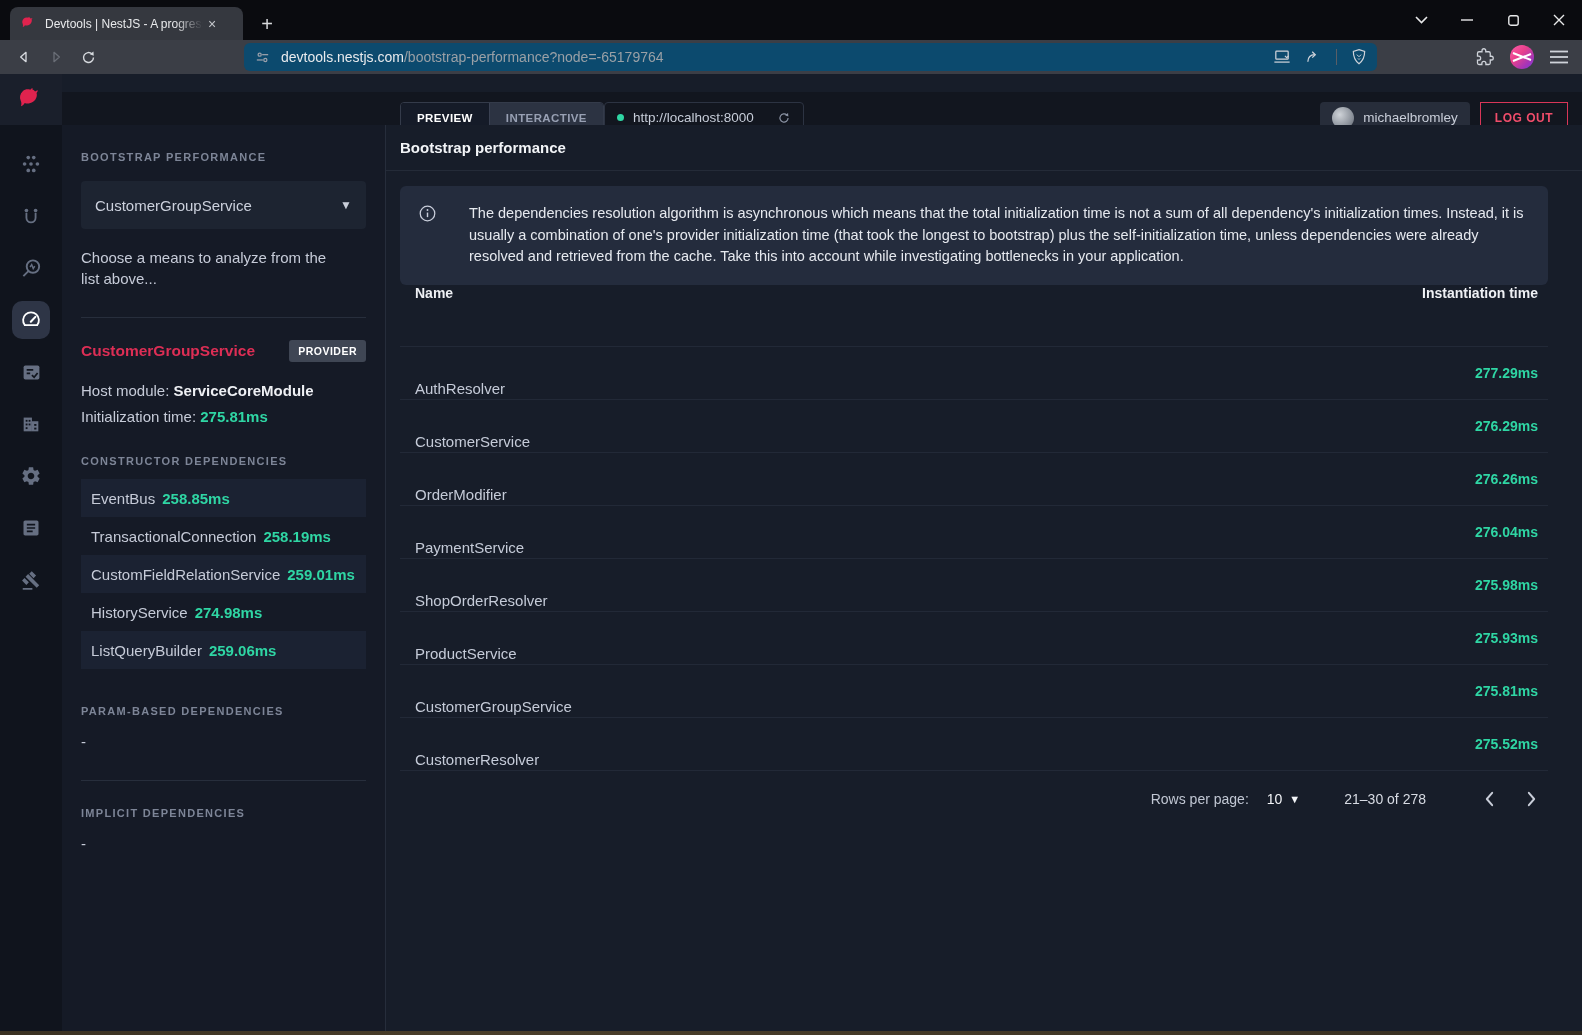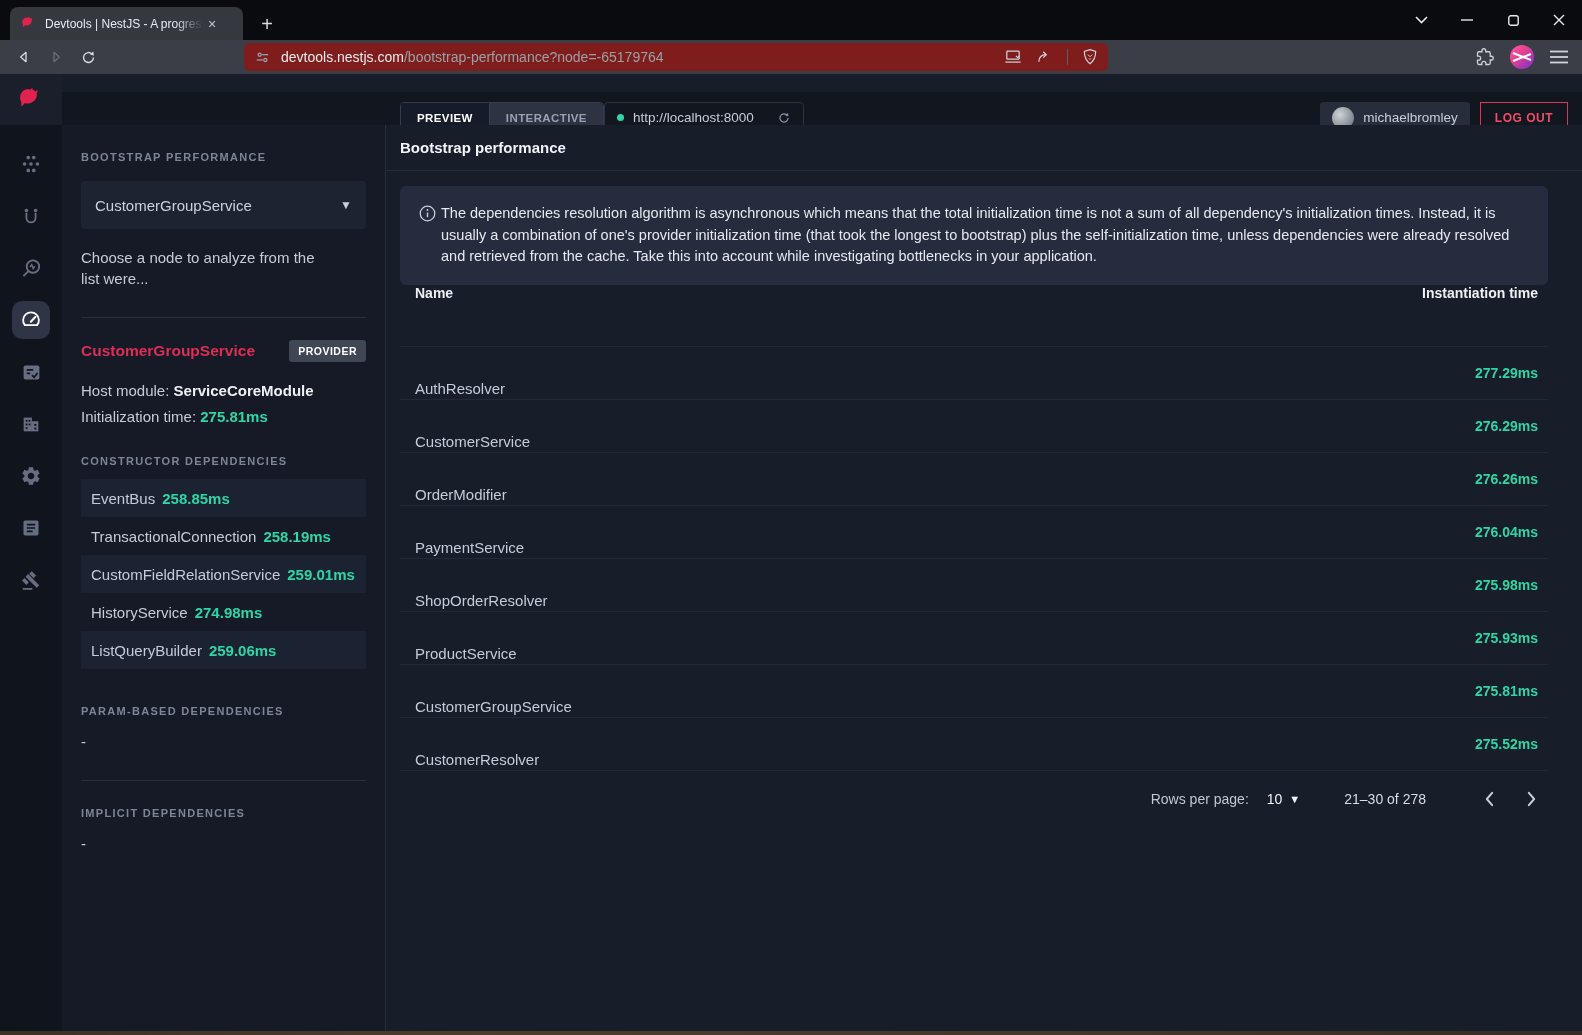--- a/index.html
+++ b/index.html
@@ -17,21 +17,21 @@
   .tab-close { width:18px; height:18px; border-radius:50%; display:flex; align-items:center; justify-content:center;
                color:#c3c6cb; font-size:14px; line-height:1; }
   .new-tab { position:absolute; left:255px; top:12px; width:24px; height:24px; color:#d8dadd; font-size:20px;
              display:flex; align-items:center; justify-content:center; }
   .win-controls { position:absolute; right:0; top:0; height:40px; display:flex; }
   .win-btn { width:46px; height:40px; display:flex; align-items:center; justify-content:center; color:#e8e9ea; }
 
   .toolbar { position:absolute; left:0; top:40px; width:1582px; height:34px; background:#3b3e46;
              display:flex; align-items:center; }
   .nav-btn { width:32px; height:28px; display:flex; align-items:center; justify-content:center; }
-  .address-bar { margin-left:140px; width:864px; height:28px; background:#7f1d1d; border-radius:6px;
+  .address-bar { margin-left:140px; width:1133px; height:28px; background:#0c4a6e; border-radius:6px;
                  display:flex; align-items:center; padding:0 10px; }
   .addr-text { font-size:14px; margin-left:10px; white-space:nowrap; overflow:hidden; flex:1; }
   .addr-host { color:#e8eaed; }
   .addr-path { color:#9aa0a6; }
   .addr-icons { display:flex; align-items:center; gap:14px; margin-left:10px; }
   .addr-sep { width:1px; height:16px; background:#5a5e66; }
   .toolbar-right { display:flex; align-items:center; gap:16px; margin-left:auto; margin-right:14px; }
   .avatar-profile { width:24px; height:24px; border-radius:50%;
         background:linear-gradient(135deg,#ff5ca8 0%,#e8418c 40%,#a435b8 75%,#7d3ae0 100%); position:relative; overflow:hidden; }
   .avatar-profile svg { position:absolute; inset:0; }
@@ -86,21 +86,21 @@
   .dep-row:nth-child(odd) { background:#1b2232; }
   .dep-time { margin-left:7px; color:#2fd6a4; font-weight:bold; }
   .dash { margin-top:16px; color:#c6cbd8; font-size:15px; }
 
   
   .content { position:absolute; left:386px; top:125px; width:1196px; height:906px; background:#171d29; }
   .main-title-bar { height:46px; display:flex; align-items:center; padding-left:14px; border-bottom:1px solid #242b38; }
   .main-title { color:#f2f4f7; font-size:15px; font-weight:bold; }
   .main-inner { margin:0 34px 0 14px; }
   .info-box { margin-top:15px; background:#242c3d; border-radius:6px; display:flex; align-items:flex-start;
-              padding:17px 20px 17px 18px; gap:4px; }
+              padding:17px 20px 17px 18px; gap:32px; }
   .info-icon { flex:0 0 auto; margin-top:1px; }
   .info-text { color:#e6e9ef; font-size:14.5px; line-height:21.5px; }
   .t-head { height:62px; display:flex; align-items:flex-start; justify-content:space-between; padding:0 10px 0 15px;
             border-bottom:1px solid #222937; color:#eef0f4; font-size:14px; font-weight:bold; }
   .t-row { height:53px; display:flex; align-items:center; justify-content:space-between; padding:0 10px 0 15px;
            border-bottom:1px solid #222937; }
   .t-name { color:#c5cbd8; font-size:15px;margin-top:31px; }
   .t-time { color:#2fd6a4; font-size:14px; font-weight:bold; }
   .pagination { height:56px; display:flex; align-items:center; justify-content:flex-end; color:#c1c7d3; font-size:14px; }
   .rpp-label { margin-right:18px; }
@@ -342,21 +342,21 @@
   </span>
     </div>
 </div>
 
 <div class="panel">
   <div class="side-label lbl-1">BOOTSTRAP PERFORMANCE</div>
   <div class="node-select">
     <span>CustomerGroupService</span>
     <span class="caret">▼</span>
   </div>
-  <div class="helper">Choose a node to analyze from the list were...</div>
+  <div class="helper">Choose a means to analyze from the list above...</div>
   <div class="hr"></div>
   <div class="node-title-row">
     <span class="node-title">CustomerGroupService</span>
     <span class="provider-badge">PROVIDER</span>
   </div>
   <div class="kv"><span>Host module: </span><span class="v-bold">ServiceCoreModule</span></div>
   <div class="kv"><span>Initialization time: </span><span class="v-green">275.81ms</span></div>
   <div class="side-label lbl-2">CONSTRUCTOR DEPENDENCIES</div>
   <div class="dep-list" id="dep-list">
       <div class="dep-row">

